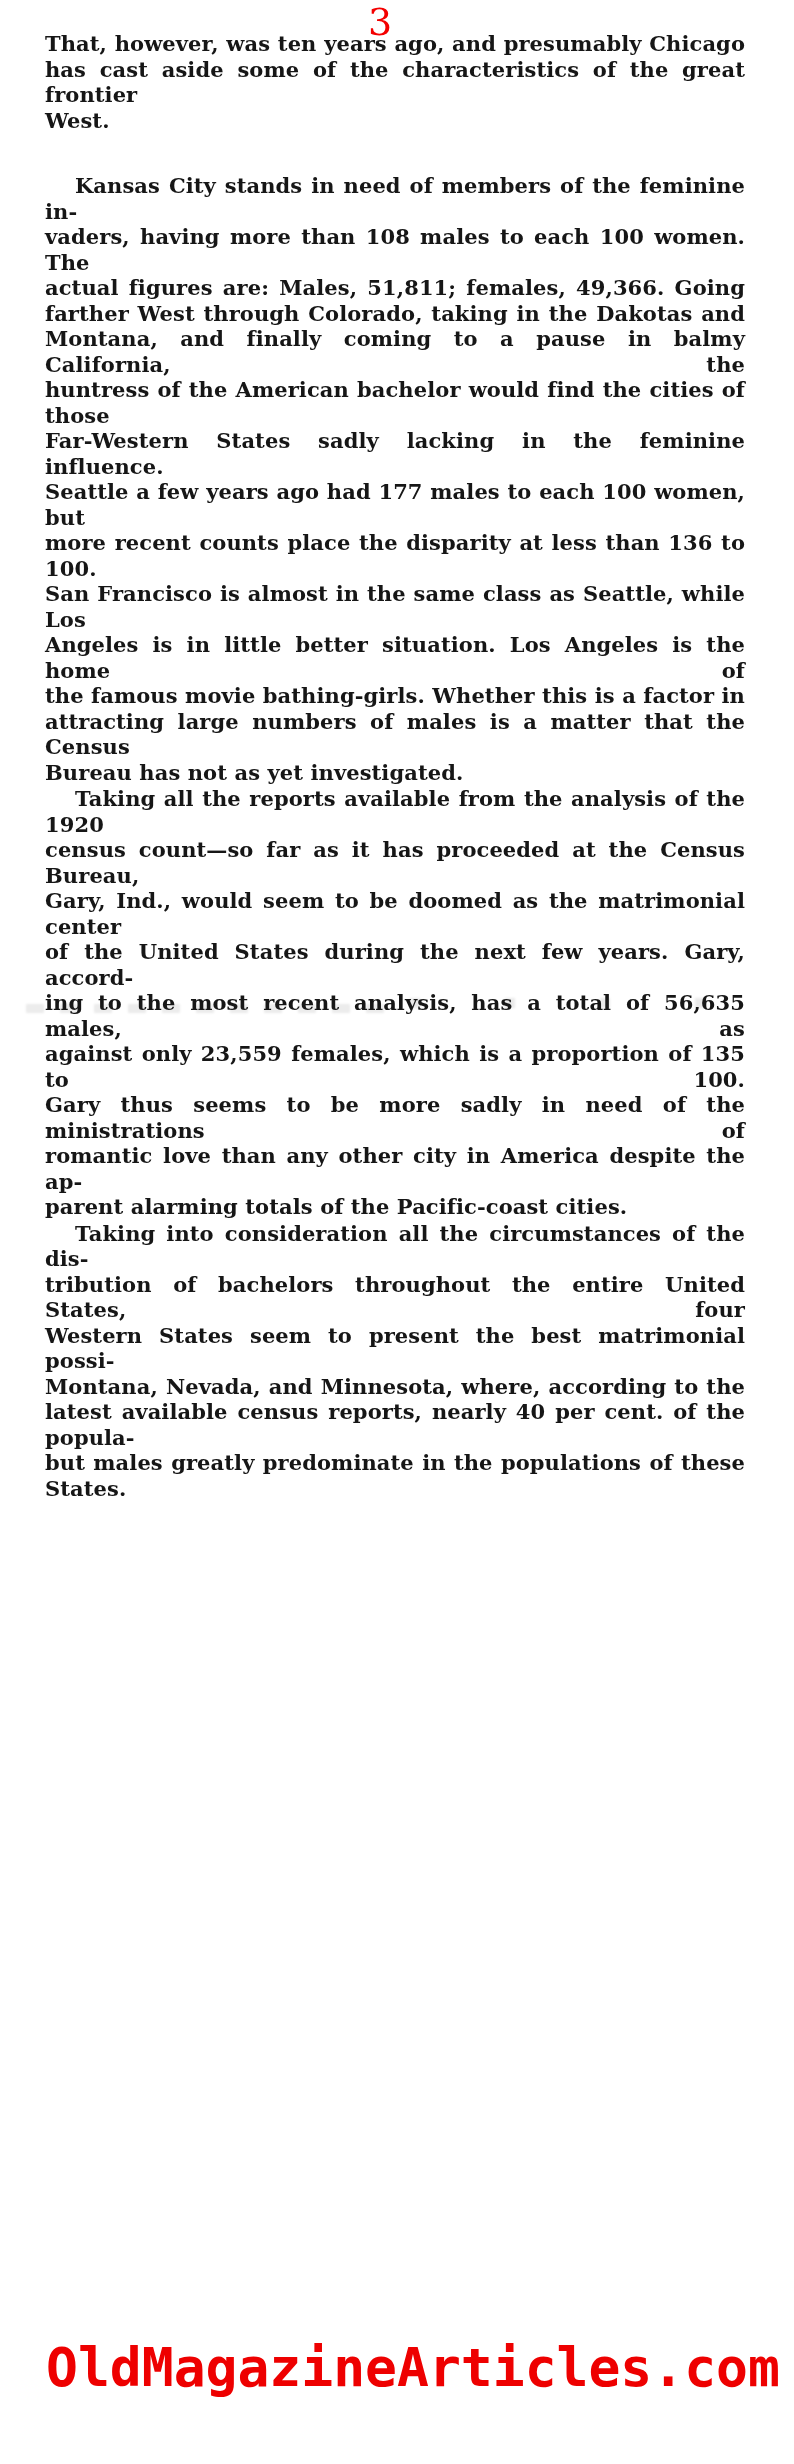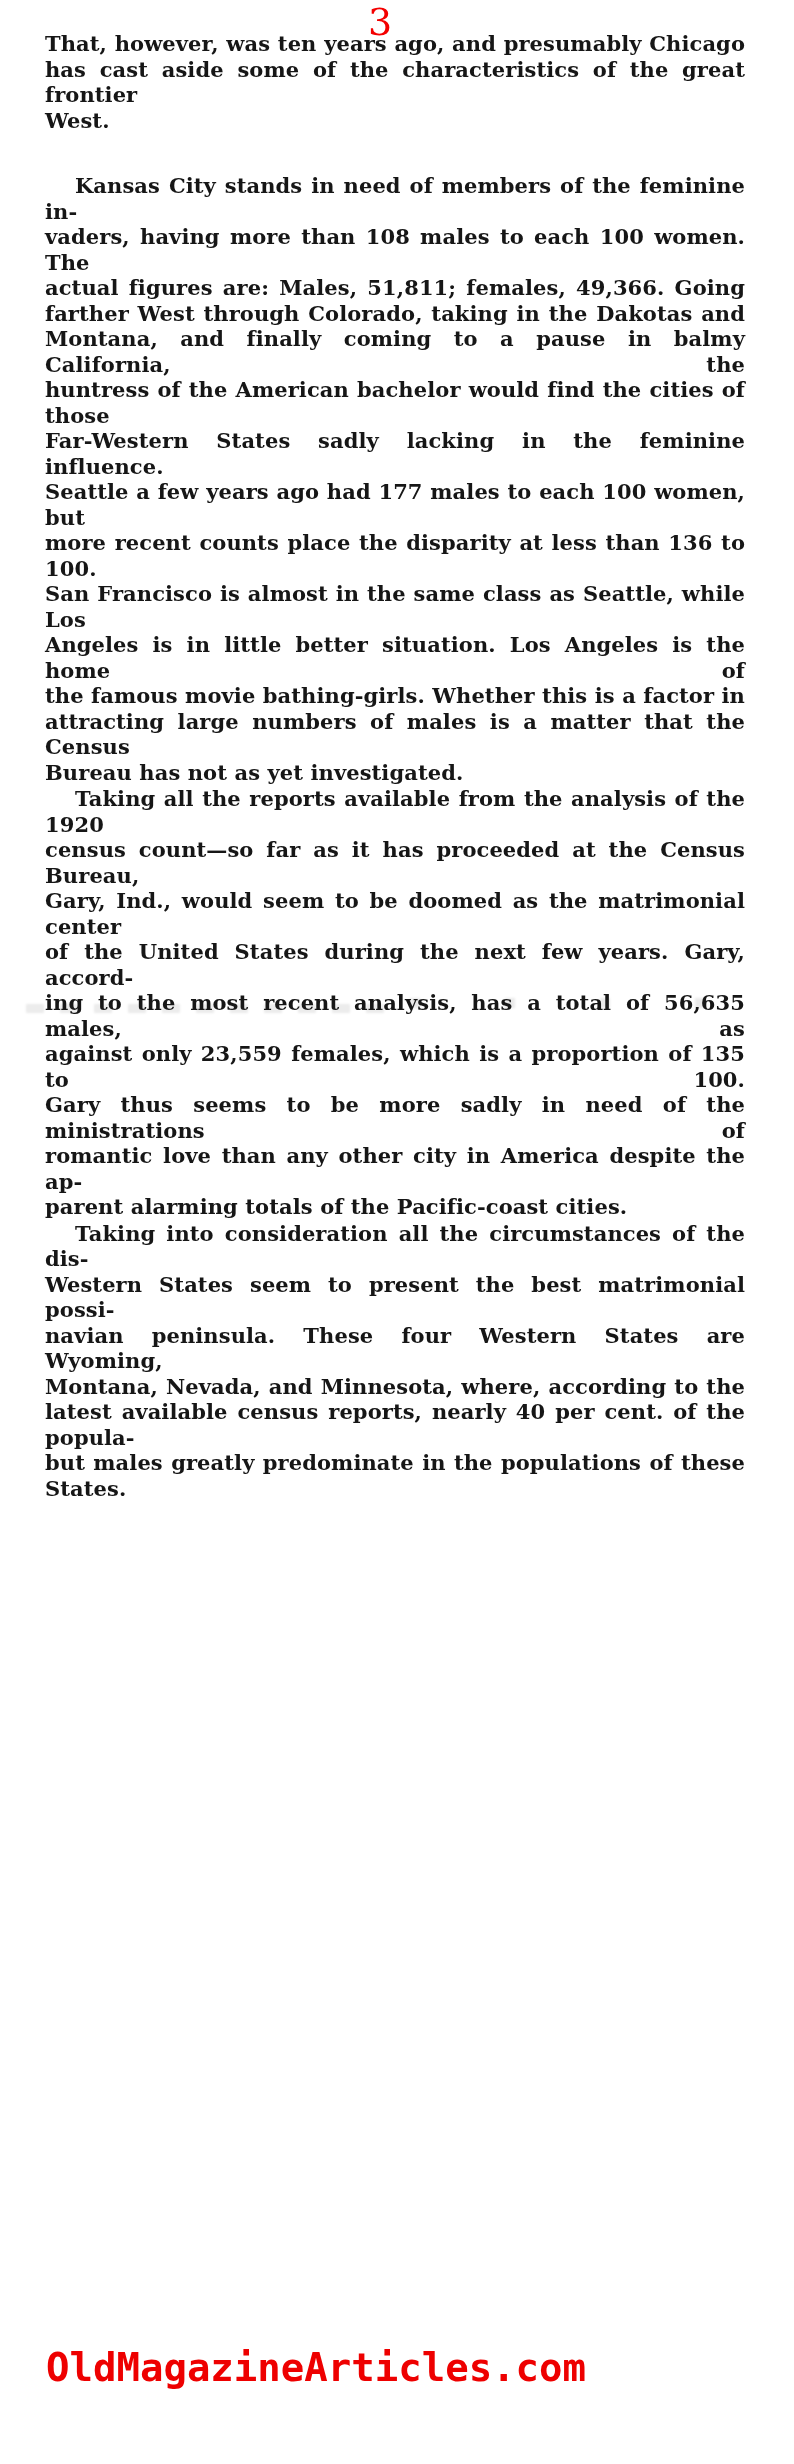--- a/index.html
+++ b/index.html
@@ -68,21 +68,21 @@
     filter: blur(1.2px);
     opacity: 0.5;
   }
   .watermark {
     position: absolute;
     left: 46px;
     top: 2340px;
     width: 748px;
     font-family: "DejaVu Sans Mono", "Liberation Mono", monospace;
     font-weight: 700;
-    font-size: 39px;
+    font-size: 53px;
     line-height: 56px;
     letter-spacing: 0px;
     color: var(--footer-red, #ee0000);
     white-space: nowrap;
   }
 </style>
 </head>
 <body style="--accent-red: #f40000; --footer-red: #ee0000; --ink: #161616;">
 
 <div class="page-number">3</div>
@@ -115,22 +115,22 @@
       <div class="line">Gary, Ind., would seem to be doomed as the matrimonial center</div>
       <div class="line">of the United States during the next few years.  Gary, accord-</div>
       <div class="line">ing to the most recent analysis, has a total of 56,635 males, as</div>
       <div class="line">against only 23,559 females, which is a proportion of 135 to 100.</div>
       <div class="line">Gary thus seems to be more sadly in need of the ministrations of</div>
       <div class="line">romantic love than any other city in America despite the ap-</div>
       <div class="line last">parent alarming totals of the Pacific-coast cities.</div>
     </div>
     <div class="para">
       <div class="line indent">Taking into consideration all the circumstances of the dis-</div>
+      <div class="line">tribution of bachelors throughout the entire United States, four</div>
       <div class="line">Western States seem to present the best matrimonial possi-</div>
-      <div class="line">navian peninsula.  These four Western States are Wyoming,</div>
       <div class="line">Montana, Nevada, and Minnesota, where, according to the</div>
       <div class="line">latest available census reports, nearly 40 per cent. of the popula-</div>
       <div class="line">but males greatly predominate in the populations of these</div>
       <div class="line last">States.</div>
     </div>
   </div>
 
 <div class="smudge-line"></div>
 <div class="smudge-dots"></div>
 

